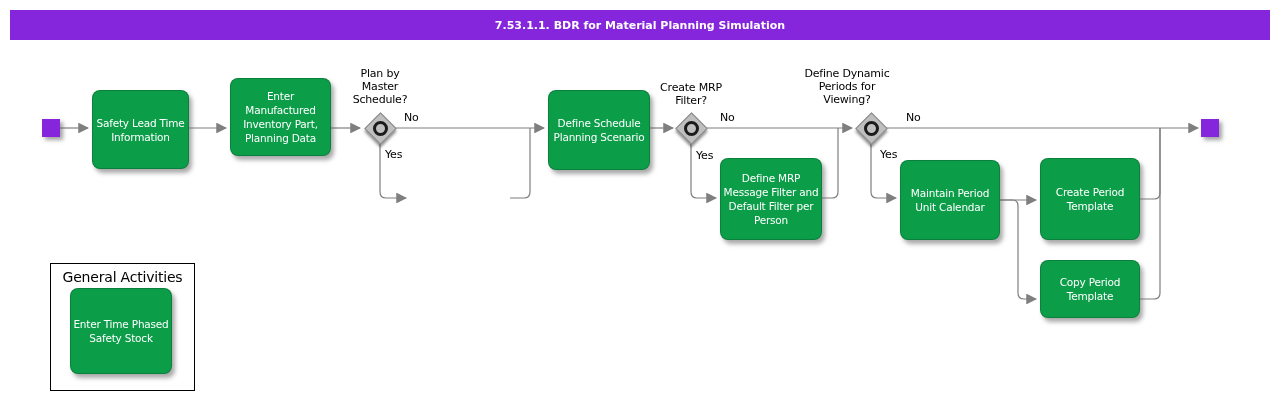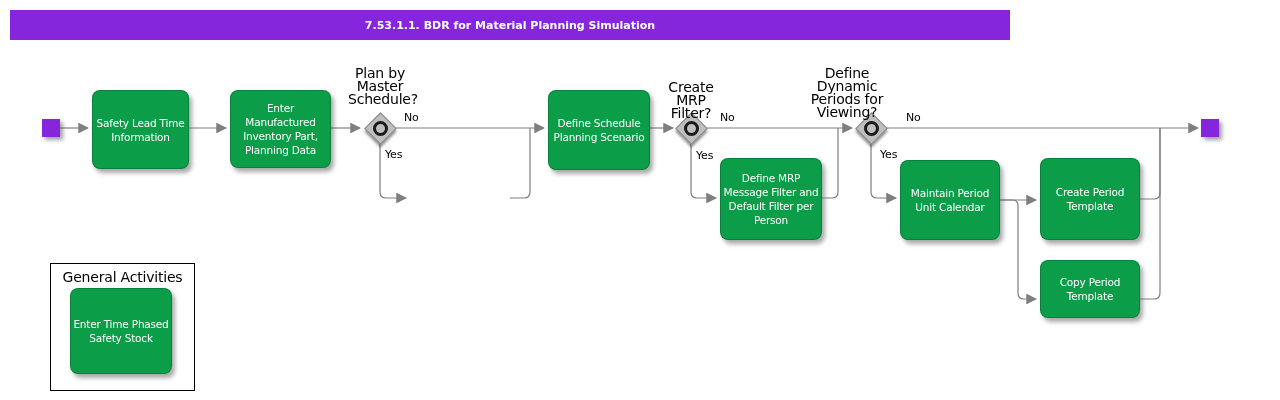--- a/index.html
+++ b/index.html
@@ -7,21 +7,21 @@
     --purple:#8626DC;
     --line:#7F7F7F;
     --gwfill:#BFBFBF;
   }
   html,body{margin:0;padding:0;background:#FFFFFF;}
   .canvas{
     position:relative;width:1280px;height:400px;overflow:hidden;
     font-family:"DejaVu Sans","Liberation Sans",sans-serif;background:#FFFFFF;
   }
   .titlebar{
-    position:absolute;left:10px;top:10px;width:1000px;height:30px;
+    position:absolute;left:10px;top:10px;width:1260px;height:30px;
     background:var(--purple);display:flex;align-items:center;justify-content:center;
   }
   .titlebar span{color:#FFFFFF;font-size:11px;font-weight:bold;}
   .connectors{position:absolute;left:0;top:0;width:1280px;height:400px;pointer-events:none;}
   .task{
     position:absolute;background:var(--green);border:1px solid rgba(0,0,0,0.18);
     border-radius:8px;box-shadow:3px 4px 4px rgba(100,100,100,0.55);
     display:flex;align-items:center;justify-content:center;
     color:#FFFFFF;font-size:10.5px;line-height:14px;text-align:center;
     letter-spacing:-0.2px;padding:2px;box-sizing:border-box;cursor:pointer;
@@ -34,21 +34,21 @@
   .gw .diamond{
     position:absolute;left:4px;top:4px;width:21px;height:21px;
     background:var(--gwfill);border:1px solid #8a8a8a;transform:rotate(45deg);
     box-shadow:2px 2px 3px rgba(0,0,0,0.45);
   }
   .gw .ring{
     position:absolute;left:8px;top:8px;width:9px;height:9px;
     border:3px solid #1b1b1b;border-radius:50%;background:transparent;
   }
   .q{
-    position:absolute;font-size:14px;line-height:13px;color:#000000;
+    position:absolute;font-size:11px;line-height:13px;color:#000000;
     text-align:center;letter-spacing:-0.2px;
   }
   .lbl{position:absolute;font-size:11px;color:#000000;letter-spacing:-0.2px;}
   .group{
     position:absolute;left:50px;top:263px;width:145px;height:128px;
     background:#FFFFFF;border:1px solid #000000;box-sizing:border-box;
   }
   .group .glabel{
     position:absolute;left:0;top:5px;width:100%;text-align:center;
     font-size:14px;color:#000000;letter-spacing:-0.2px;
@@ -88,21 +88,21 @@
       <path d="M1140 299 H1154 Q1160 299 1160 293 V128"></path>
     </g>
   </svg>
 
   <div class="event" style="left:42px;top:119px"></div>
   <div class="event" style="left:1201px;top:119px"></div>
 
   <div class="task" style="left:92px;top:90px;width:97px;height:79px">
     <span>Safety Lead Time Information</span>
   </div>
-  <div class="task" style="left:230px;top:90px;width:101px;height:78px">
+  <div class="task" style="left:230px;top:78px;width:101px;height:78px">
     <span>Enter Manufactured Inventory Part, Planning Data</span>
   </div>
   <div class="task" style="left:548px;top:90px;width:102px;height:80px">
     <span>Define Schedule Planning Scenario</span>
   </div>
   <div class="task" style="left:720px;top:158px;width:102px;height:82px">
     <span>Define MRP Message Filter and Default Filter per Person</span>
   </div>
   <div class="task" style="left:900px;top:160px;width:100px;height:80px">
     <span>Maintain Period Unit Calendar</span>

